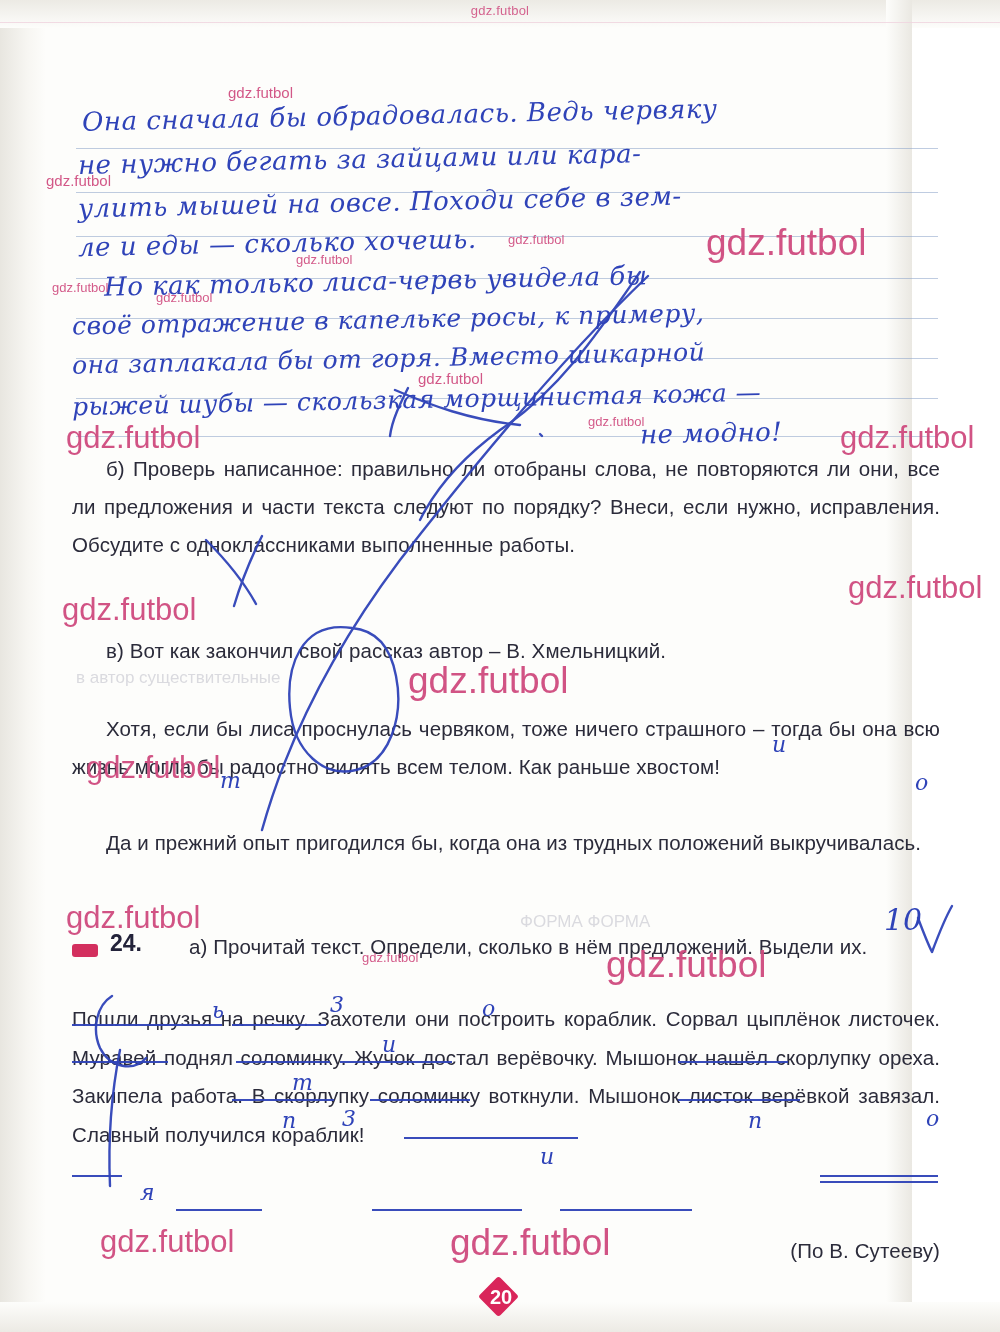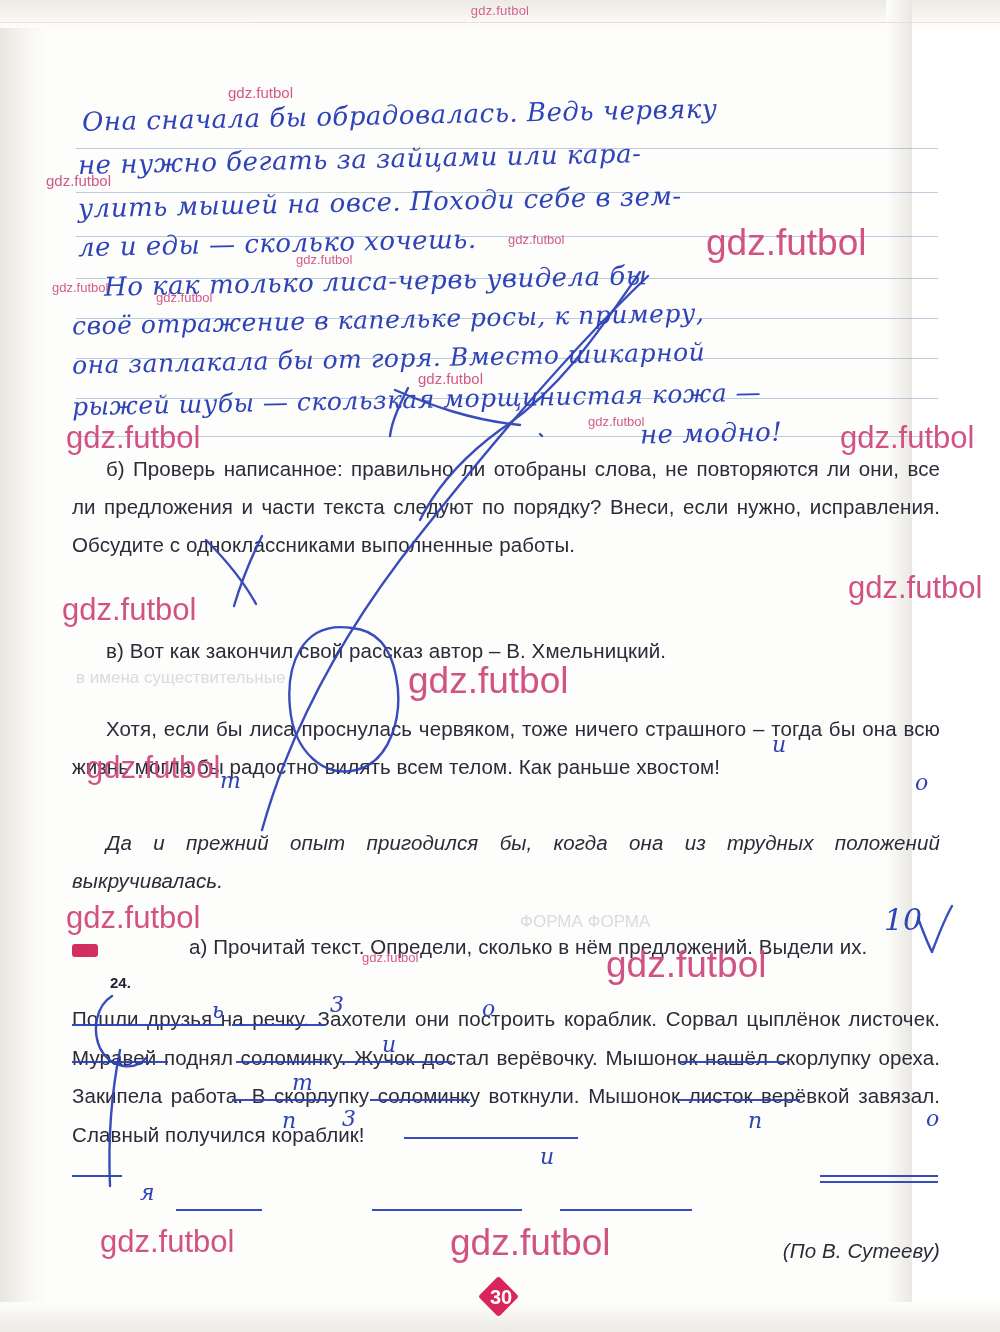--- a/index.html
+++ b/index.html
@@ -105,23 +105,22 @@
   
   .ex-badge {
     position: absolute;
     width: 26px; height: 13px;
     background: #d32f5e;
     border-radius: 3px;
   }
   .ex-num {
     position: absolute;
     font-weight: bold;
-    font-size: 15px;
+    font-size: 23px;
     color: #23233a;
-    margin-top: 44px;
   }
 
   
   #page-number-wrap {
     position: absolute;
     left: 470px; bottom: 18px;
     width: 62px; height: 34px;
   }
   #page-number-diamond {
     position: absolute;
@@ -187,29 +186,29 @@
   <div class="hand" style="left:72px; top:305px; font-size:25px;">своё отражение в капельке росы, к примеру,</div>
   <div class="hand" style="left:72px; top:344px; font-size:25px;">она заплакала бы от горя. Вместо шикарной</div>
   <div class="hand" style="left:72px; top:385px; font-size:25px;">рыжей шубы — скользкая морщинистая кожа —</div>
   <div class="hand" style="left:640px; top:418px;">не модно!</div>
 
   <div class="printed indent" style="left:72px; top:450px; width:868px;">б) Проверь написанное: правильно ли отобраны слова, не повторяются ли они, все ли предложения и части текста следуют по порядку? Внеси, если нужно, исправления. Обсудите с одноклассниками выполненные работы.</div>
 
   <div class="printed indent" style="left:72px; top:632px; width:868px;">в) Вот как закончил свой рассказ автор – В. Хмельницкий.</div>
 
   <div class="printed indent" style="left:72px; top:710px; width:868px;">Хотя, если бы лиса проснулась червяком, тоже ничего страшного – тогда бы она всю жизнь могла бы радостно вилять всем телом. Как раньше хвостом!</div>
-  <div class="printed indent" style="left:72px; top:824px; width:868px;font-style:italic;">Да и прежний опыт пригодился бы, когда она из трудных положений выкручивалась.</div>
+  <div class="printed indent" style="left:72px; top:824px; width:868px;">Да и прежний опыт пригодился бы, когда она из трудных положений выкручивалась.</div>
 
   <div class="ex-badge" style="left:72px; top:944px;"></div>
   <div class="ex-num" style="left:110px; top:930px;">24.</div>
   <div class="printed" style="left:158px; top:928px; width:782px;margin-left:31px;">а) Прочитай текст. Определи, сколько в нём предложений. Выдели их.</div>
 
   <div class="printed" style="left:72px; top:1000px; width:868px; line-height:38.5px;">Пошли друзья на речку. Захотели они построить кораблик. Сорвал цыплёнок листочек. Муравей поднял соломинку. Жучок достал верёвочку. Мышонок нашёл скорлупку ореха. Закипела работа. В скорлупку соломинку воткнули. Мышонок листок верёвкой завязал. Славный получился кораблик!</div>
 
-  <div class="printed" style="left:690px; top:1232px; width:250px; text-align:right;font-style:italic;">(По В. Сутееву)</div>
+  <div class="printed" style="left:690px; top:1232px; width:250px; text-align:right;">(По В. Сутееву)</div>
 
   <svg id="pen-layer" viewBox="0 0 1000 1332" xmlns="http://www.w3.org/2000/svg">
     <g stroke="#2f43b8" fill="none" stroke-width="2.4" stroke-linecap="round" stroke-linejoin="round" opacity="0.95">
 
       <path d="M640 272 C600 330, 560 390, 500 430 C470 452, 440 480, 420 520"></path>
       <path d="M395 390 C430 405, 470 420, 520 425"></path>
       <path d="M408 388 C400 404, 392 420, 390 436"></path>
 
       <path d="M648 276 C560 360, 470 470, 400 560 C340 640, 290 730, 262 830"></path>
 
@@ -261,21 +260,21 @@
       <line x1="72" y1="1176" x2="122" y2="1176"></line>
       <line x1="820" y1="1176" x2="938" y2="1176"></line>
       <line x1="820" y1="1182" x2="938" y2="1182"></line>
     </g>
 
     <g fill="#2f43b8" font-family="DejaVu Serif, serif" font-style="italic" font-size="30">
       <text x="884" y="930">10</text>
     </g>
   </svg>
 
-  <div class="showthru" style="left:76px; top:668px;">в имена существительные</div>
+  <div class="showthru" style="left:76px; top:668px;">в автор существительные</div>
   <div class="showthru" style="left:520px; top:912px;">ФОРМА ФОРМА</div>
 
   <div class="wm mid" style="left:228px; top:84px;">gdz.futbol</div>
   <div class="wm mid" style="left:46px;  top:172px;">gdz.futbol</div>
   <div class="wm small" style="left:508px; top:232px;">gdz.futbol</div>
   <div class="wm huge" style="left:706px; top:222px;">gdz.futbol</div>
   <div class="wm small" style="left:296px; top:252px;">gdz.futbol</div>
   <div class="wm small" style="left:52px;  top:280px;">gdz.futbol</div>
   <div class="wm small" style="left:156px; top:290px;">gdz.futbol</div>
   <div class="wm mid" style="left:418px; top:370px;">gdz.futbol</div>
@@ -287,15 +286,15 @@
   <div class="wm huge" style="left:408px; top:660px;">gdz.futbol</div>
   <div class="wm big" style="left:86px;  top:750px;">gdz.futbol</div>
   <div class="wm big" style="left:66px;  top:900px;">gdz.futbol</div>
   <div class="wm small" style="left:362px; top:950px;">gdz.futbol</div>
   <div class="wm huge" style="left:606px; top:944px;">gdz.futbol</div>
   <div class="wm big" style="left:100px; top:1224px;">gdz.futbol</div>
   <div class="wm huge" style="left:450px; top:1222px;">gdz.futbol</div>
 
   <div id="page-number-wrap">
     <div id="page-number-diamond"></div>
-    <div id="page-number">30</div>
+    <div id="page-number">20</div>
   </div>
 </div>
 
 </body></html>

